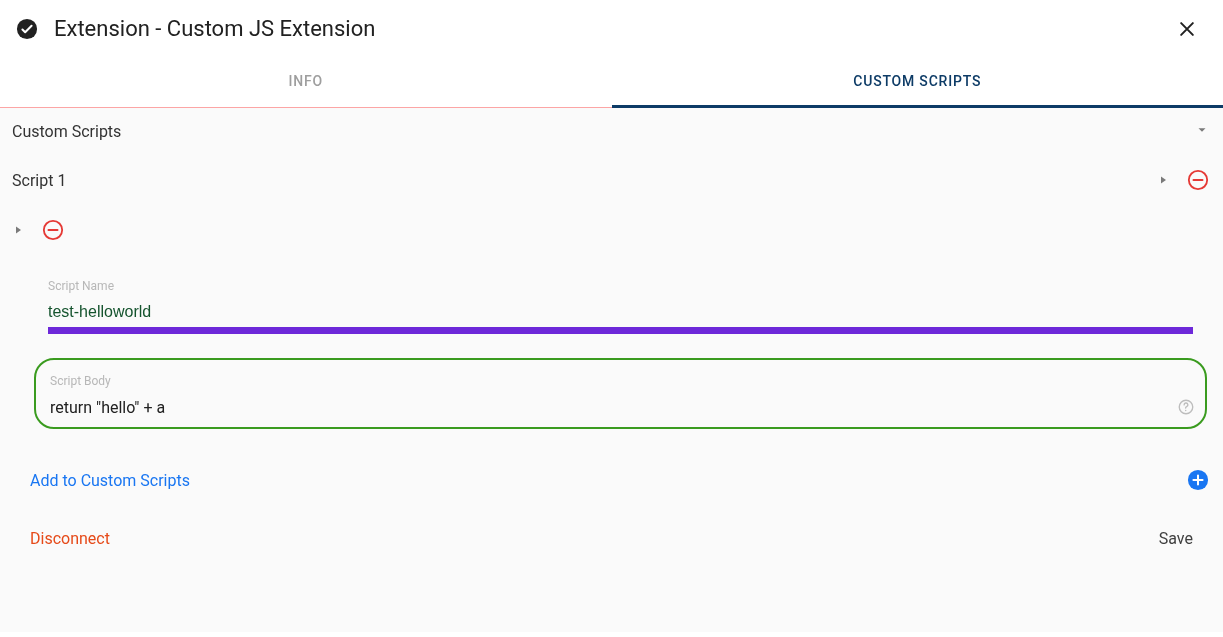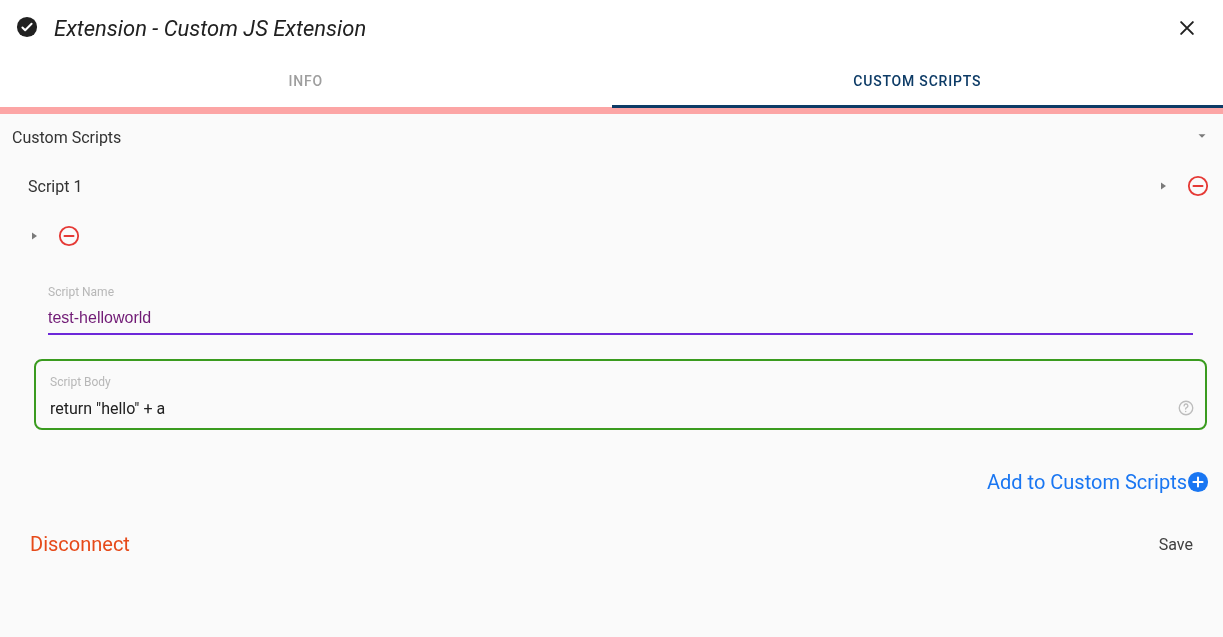--- a/index.html
+++ b/index.html
@@ -8,23 +8,22 @@
     padding: 0;
     font-family: -apple-system, BlinkMacSystemFont, "Segoe UI", Roboto, Arial, sans-serif;
     background: #fff;
     color: #212121;
     width: 1223px;
     height: 637px;
     overflow: hidden;
   }
   .header {
     display: flex;
-    align-items: flex-start;
+    align-items: center;
     padding: 16px 24px 16px 16px;
-    font-style: italic;
   }
   .check-circle {
     width: 22px;
     height: 22px;
     margin-right: 16px;
     flex-shrink: 0;
   }
   .title {
     font-size: 22px;
     font-weight: 400;
@@ -35,21 +34,21 @@
     cursor: pointer;
     color: #212121;
     width: 24px;
     height: 24px;
     display: flex;
     align-items: center;
     justify-content: center;
   }
   .tabs {
     display: flex;
-    border-bottom: 7px solid #fca5a5;
+    border-bottom: 1px solid #fca5a5;
   }
   .tab {
     flex: 1;
     text-align: center;
     font-size: 14px;
     font-weight: 500;
     letter-spacing: 0.8px;
     padding: 16px 0;
     cursor: pointer;
     color: #9e9e9e;
@@ -70,21 +69,21 @@
     padding: 14px 14px 14px 12px;
     font-size: 16px;
     color: #333;
     cursor: pointer;
   }
   .section-header .label { flex: 1; }
   .caret-small { color: #7a7a7a; }
   .script-row {
     display: flex;
     align-items: center;
-    padding: 14px 14px 14px 28px;
+    padding: 14px 14px 14px 12px;
     font-size: 16px;
     color: #333;
     background: #fafafa;
   }
   .script-row .label { flex: 1; }
   .script-row.expanded { background: #ececec; }
   .icon-btn {
     display: inline-flex;
     align-items: center;
     justify-content: center;
@@ -108,30 +107,30 @@
   .field { position: relative; margin-bottom: 24px; }
   .field-label {
     font-size: 12px;
     color: #b7b7b7;
     display: block;
     margin-bottom: 6px;
   }
   .field-input {
     width: 100%;
     border: none;
-    border-bottom: 2px solid #6d28d9;
+    border-bottom: 7px solid #6d28d9;
     background: transparent;
     font-size: 16px;
-    color: #701a75;
+    color: #14532d;
     padding: 4px 0 6px 0;
     outline: none;
   }
   .script-body-box {
     border: 2px solid #3a9b1f;
-    border-radius: 8px;
+    border-radius: 20px;
     padding: 14px 14px 10px 14px;
     margin: 0 -14px 24px -14px;
     position: relative;
   }
   .script-body-box .field-label { margin-bottom: 10px; }
   .script-body-input {
     width: 100%;
     border: none;
     background: transparent;
     font-size: 16px;
@@ -147,38 +146,37 @@
     color: #bdbdbd;
     cursor: pointer;
   }
   .add-row {
     display: flex;
     align-items: center;
     padding: 6px 14px 20px 30px;
   }
   .add-link {
     color: #1976f2;
-    font-size: 20px;
-    cursor: pointer;
-    flex: 1;
-    text-align: right;
+    font-size: 16px;
+    cursor: pointer;
+    flex: 1;
   }
   .add-circle {
     width: 22px;
     height: 22px;
     cursor: pointer;
   }
   .footer {
     display: flex;
     align-items: center;
     padding: 18px 30px 0 30px;
   }
   .disconnect {
     color: #e64a19;
-    font-size: 20px;
+    font-size: 16px;
     cursor: pointer;
     flex: 1;
   }
   .save {
     color: #404040;
     font-size: 16px;
     cursor: pointer;
   }
 </style>
 </head>

